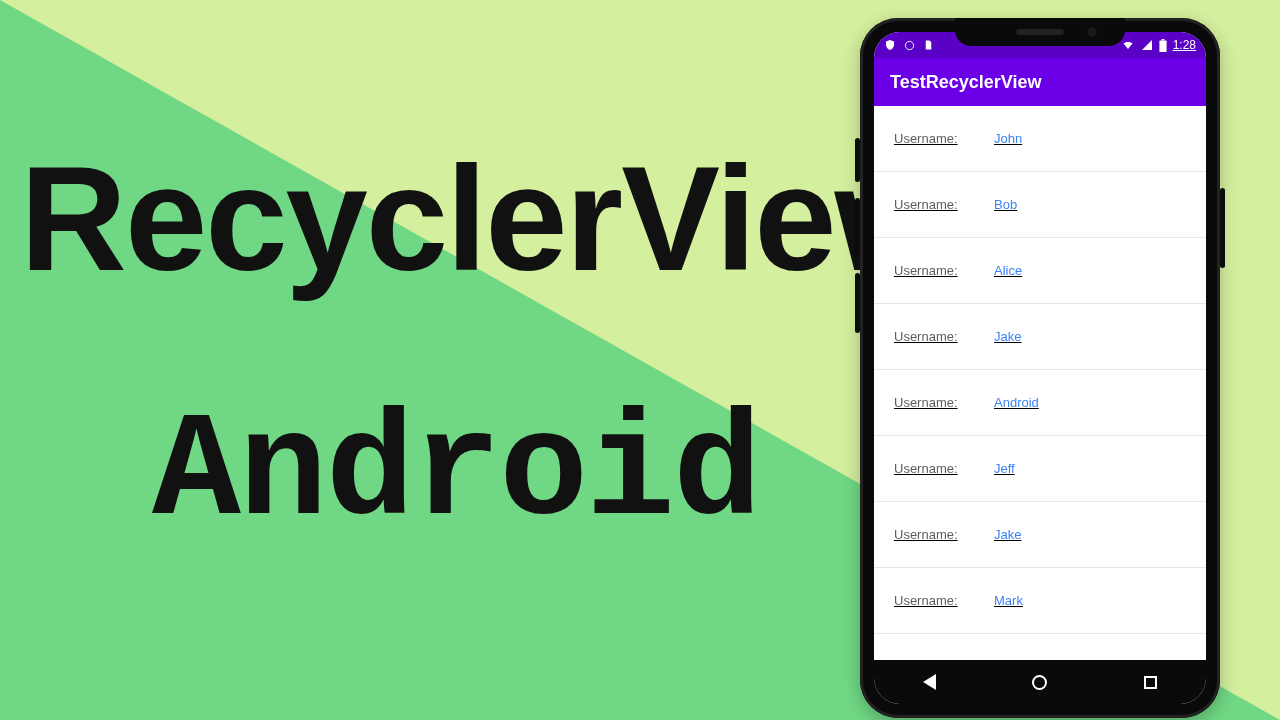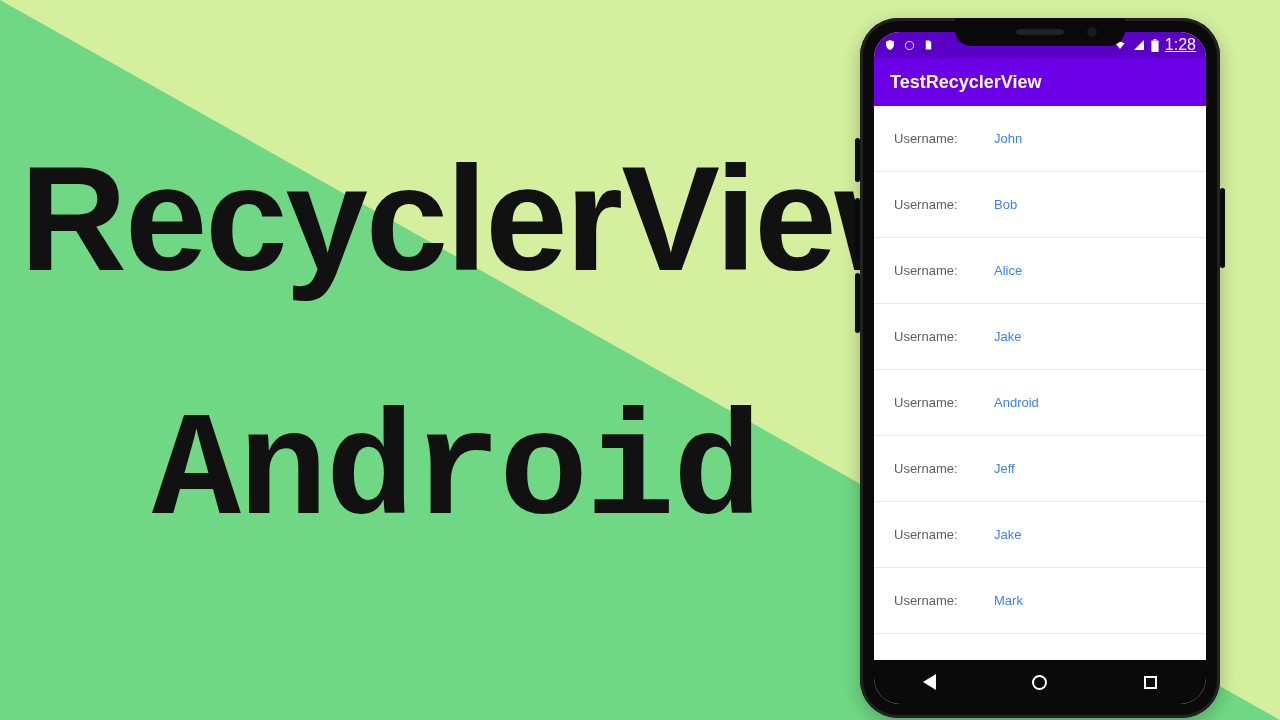--- a/index.html
+++ b/index.html
@@ -89,21 +89,21 @@
     height: 48px;
     background: #6b00e6;
     color: #fff;
     display: flex;
     align-items: center;
     padding: 0 16px;
     font-size: 18px;
     font-weight: 700;
   }
 
-  .list { flex: 1; overflow: hidden; background:#fff; }
+  .list { flex: 1; overflow: hidden; background:#fff;text-decoration:underline; }
   .row {
     height: 66px;
     border-bottom: 1px solid #e7e7e7;
     display: flex;
     align-items: center;
     padding: 0 20px;
     font-size: 13px;
     color: #6a6a6a;
     gap: 28px;
   }
@@ -173,21 +173,21 @@
             <svg width="12" height="12" viewBox="0 0 24 24" fill="#fff">
                 <path d="M2 22h20V2z"></path>
               </svg>
           </span>
           <span class="ico">
             <svg width="8" height="13" viewBox="0 0 10 18" fill="#fff">
                 <rect x="0" y="2" width="10" height="16" rx="1"></rect>
                 <rect x="3" y="0" width="4" height="2"></rect>
               </svg>
           </span>
-          <span style="font-size:16px;text-decoration:underline;">1:28</span>
+          <span style="font-size:12px;text-decoration:underline;">1:28</span>
         </div>
       </div>
 
       <div class="appbar">
         <span>TestRecyclerView</span>
       </div>
 
       <div class="list">
         <div class="row">
           <span class="label">Username:</span>

